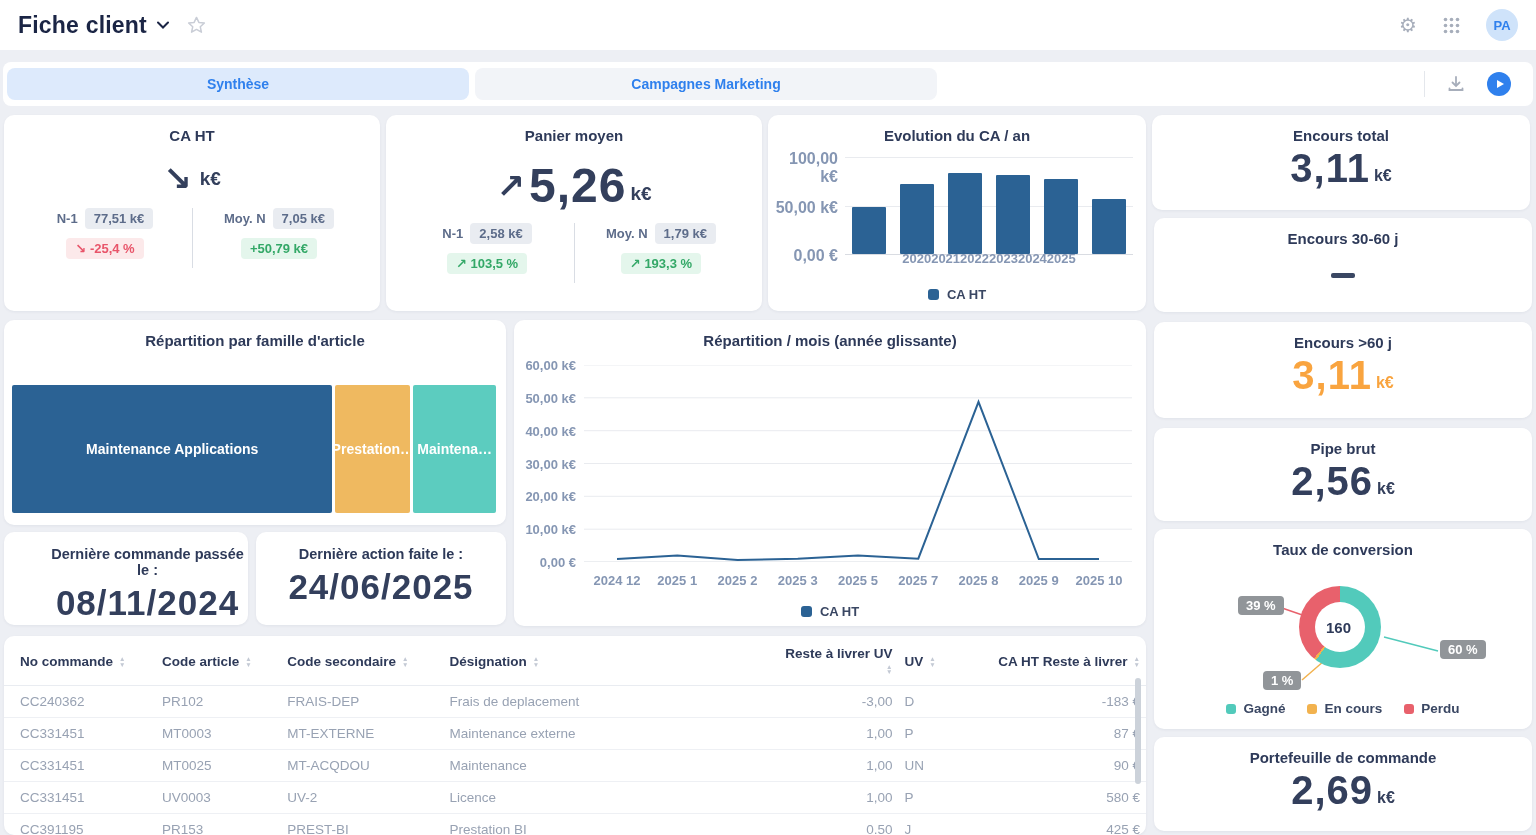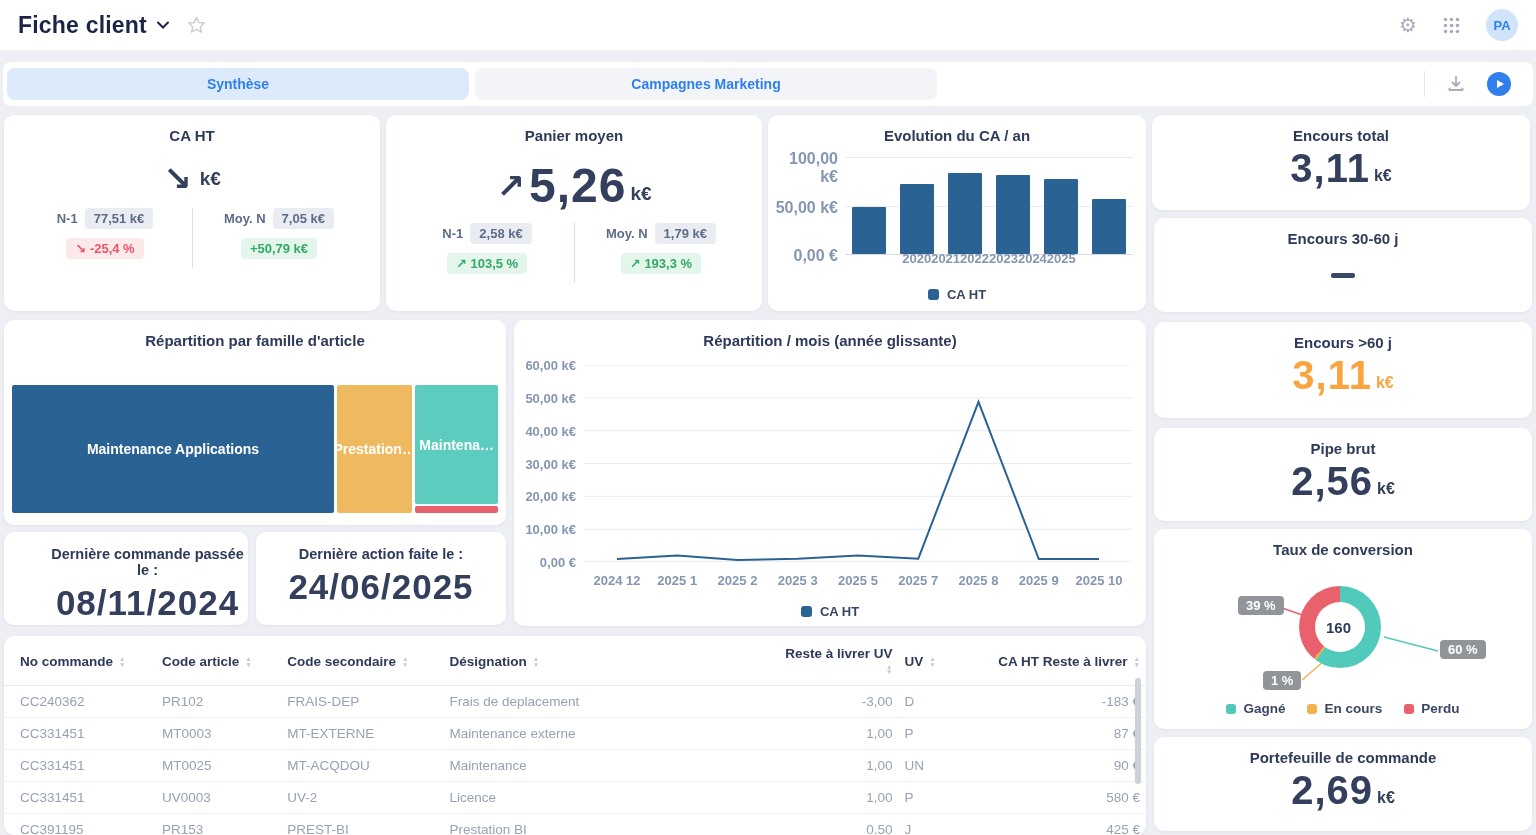--- a/index.html
+++ b/index.html
@@ -60,21 +60,21 @@
   .lg-txt { font-size:13px; font-weight:700; color:#3a4763; }
 
   
   .lc-ylab { position:absolute; width:62px; text-align:right; font-size:13px; font-weight:700; color:#8596b3; }
   .lc-svg { position:absolute; left:70px; top:45px; }
   .lc-xlab { position:absolute; top:253px; transform:translateX(-50%); font-size:13px; font-weight:700; color:#8596b3; white-space:nowrap; }
 
   
   .tm { position:absolute; left:8px; top:65px; width:486px; height:128px; display:flex; gap:3px; }
   .tm-block { border-radius:2px; display:flex; align-items:center; justify-content:center; color:#fff; font-weight:800; font-size:14px; overflow:hidden; white-space:nowrap; cursor:pointer; padding:0 4px; }
-  .tm-col { display:flex; flex-direction:column; gap:2px; }
+  .tm-col { display:flex; gap:2px; }
   .tm-col .main { flex:1; }
   .tm-strip { height:7px; border-radius:2px; cursor:pointer; }
 
   
   .date-title { text-align:center; font-size:14.5px; font-weight:800; color:#2e3a59; padding-top:14px; }
   .date-val { text-align:center; font-size:35px; font-weight:800; color:#333f5c; letter-spacing:1px; margin-top:5px; }
 
   
   .donut { position:absolute; width:82px; height:82px; border-radius:50%; cursor:pointer; }
   .donut::after { content:""; position:absolute; left:16px; top:16px; width:50px; height:50px; border-radius:50%; background:#fff; }

